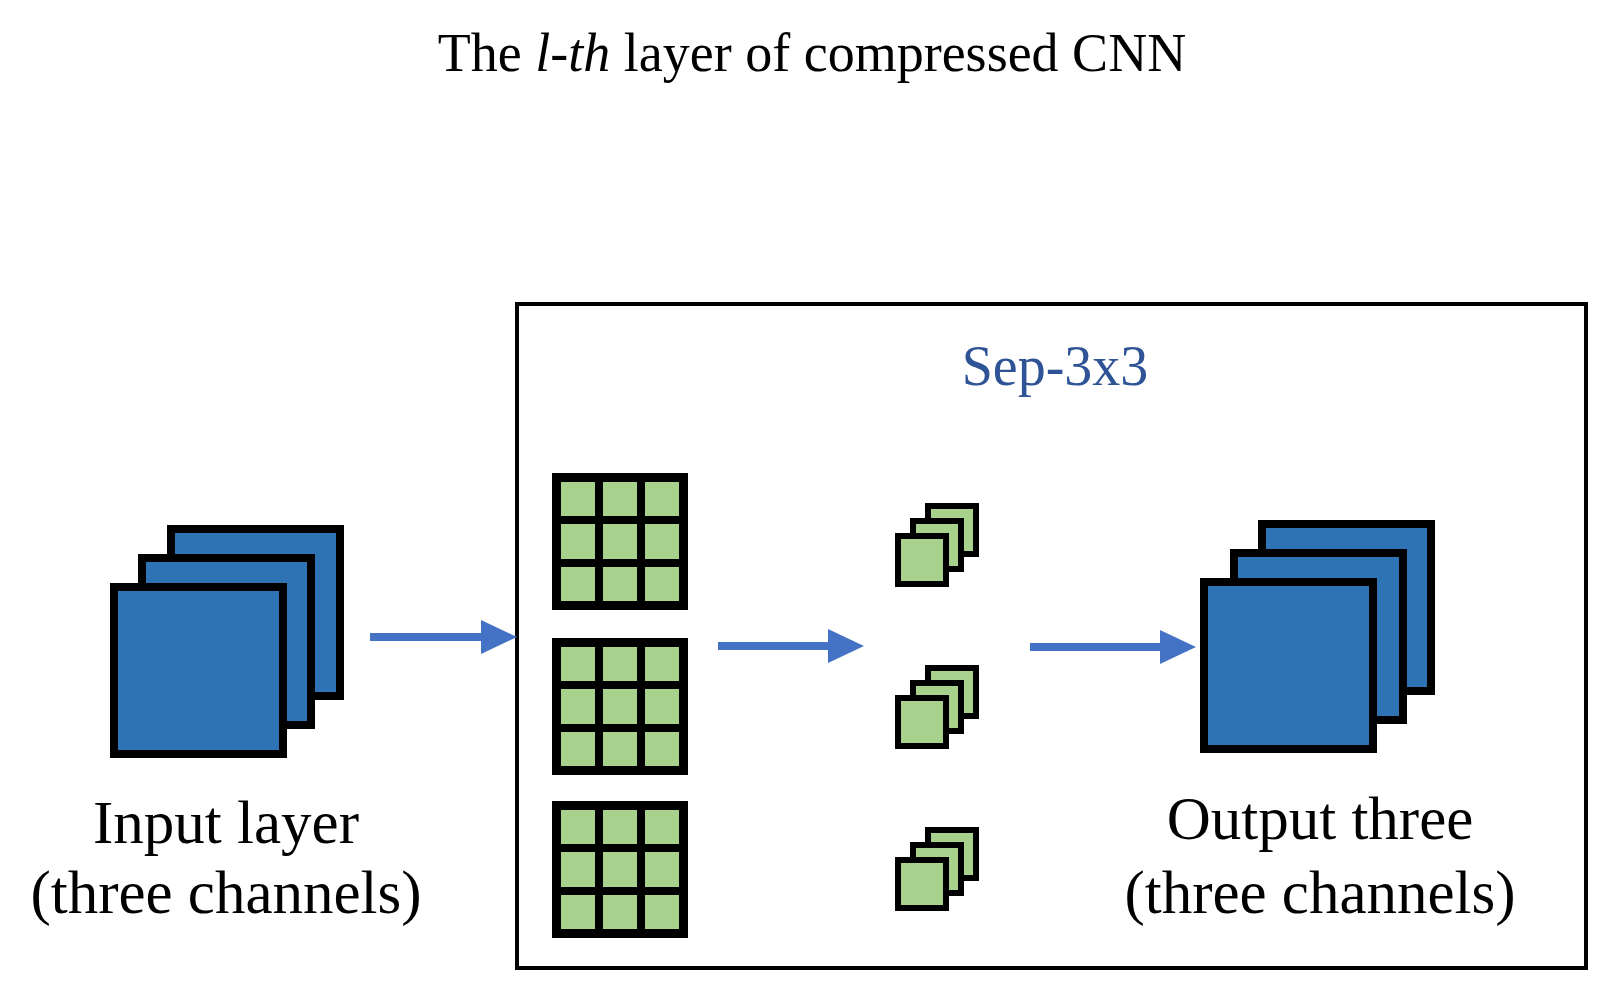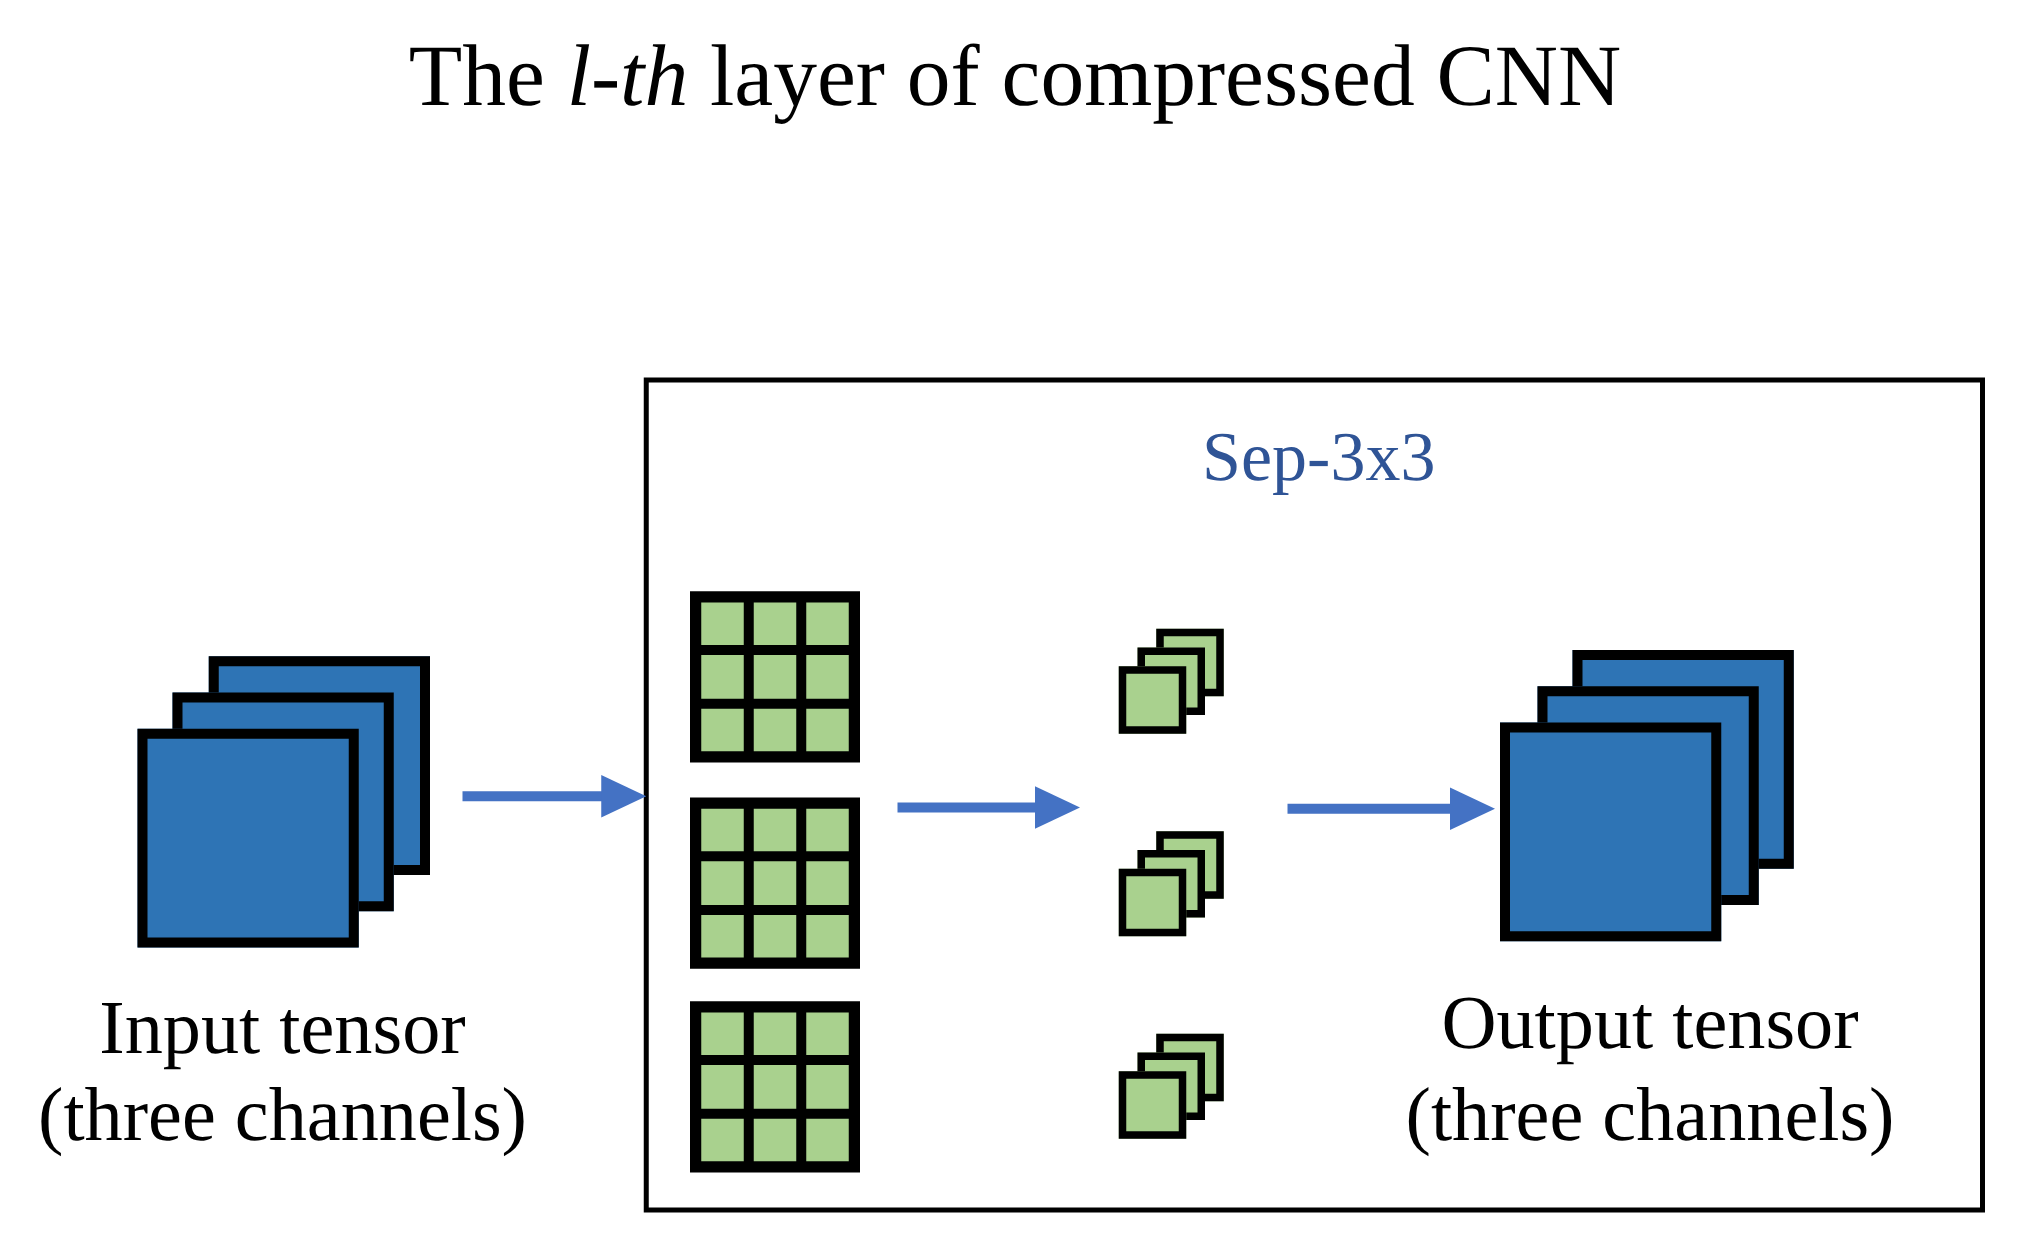--- a/index.html
+++ b/index.html
@@ -20,21 +20,21 @@
     overflow: hidden;
     font-family: "Liberation Serif", "DejaVu Serif", serif;
     color: var(--ink);
   }
 
   
   .title {
     position: absolute;
     top: 22px; left: 0; width: 100%;
     text-align: center;
-    font-size: 70px;
+    font-size: 54px;
     white-space: nowrap;
   }
   .title .it { font-style: italic; }
 
   
   .sep-box {
     position: absolute;
     left: 515px; top: 302px;
     width: 1073px; height: 668px;
     border: 4px solid var(--ink);
@@ -213,21 +213,21 @@
   <div class="arrow arrow-3">
     <div class="shaft"></div>
     <div class="head"></div>
   </div>
 
   <div class="tensor-square out-back"></div>
   <div class="tensor-square out-mid"></div>
   <div class="tensor-square out-front"></div>
 
   <div class="caption input-caption">
-    <span class="line">Input tensor</span>
+    <span class="line">Input layer</span>
     <span class="line">(three channels)</span>
   </div>
   <div class="caption output-caption">
-    <span class="line">Output tensor</span>
+    <span class="line">Output three</span>
     <span class="line">(three channels)</span>
   </div>
 
 </div>
 
 </body></html>

